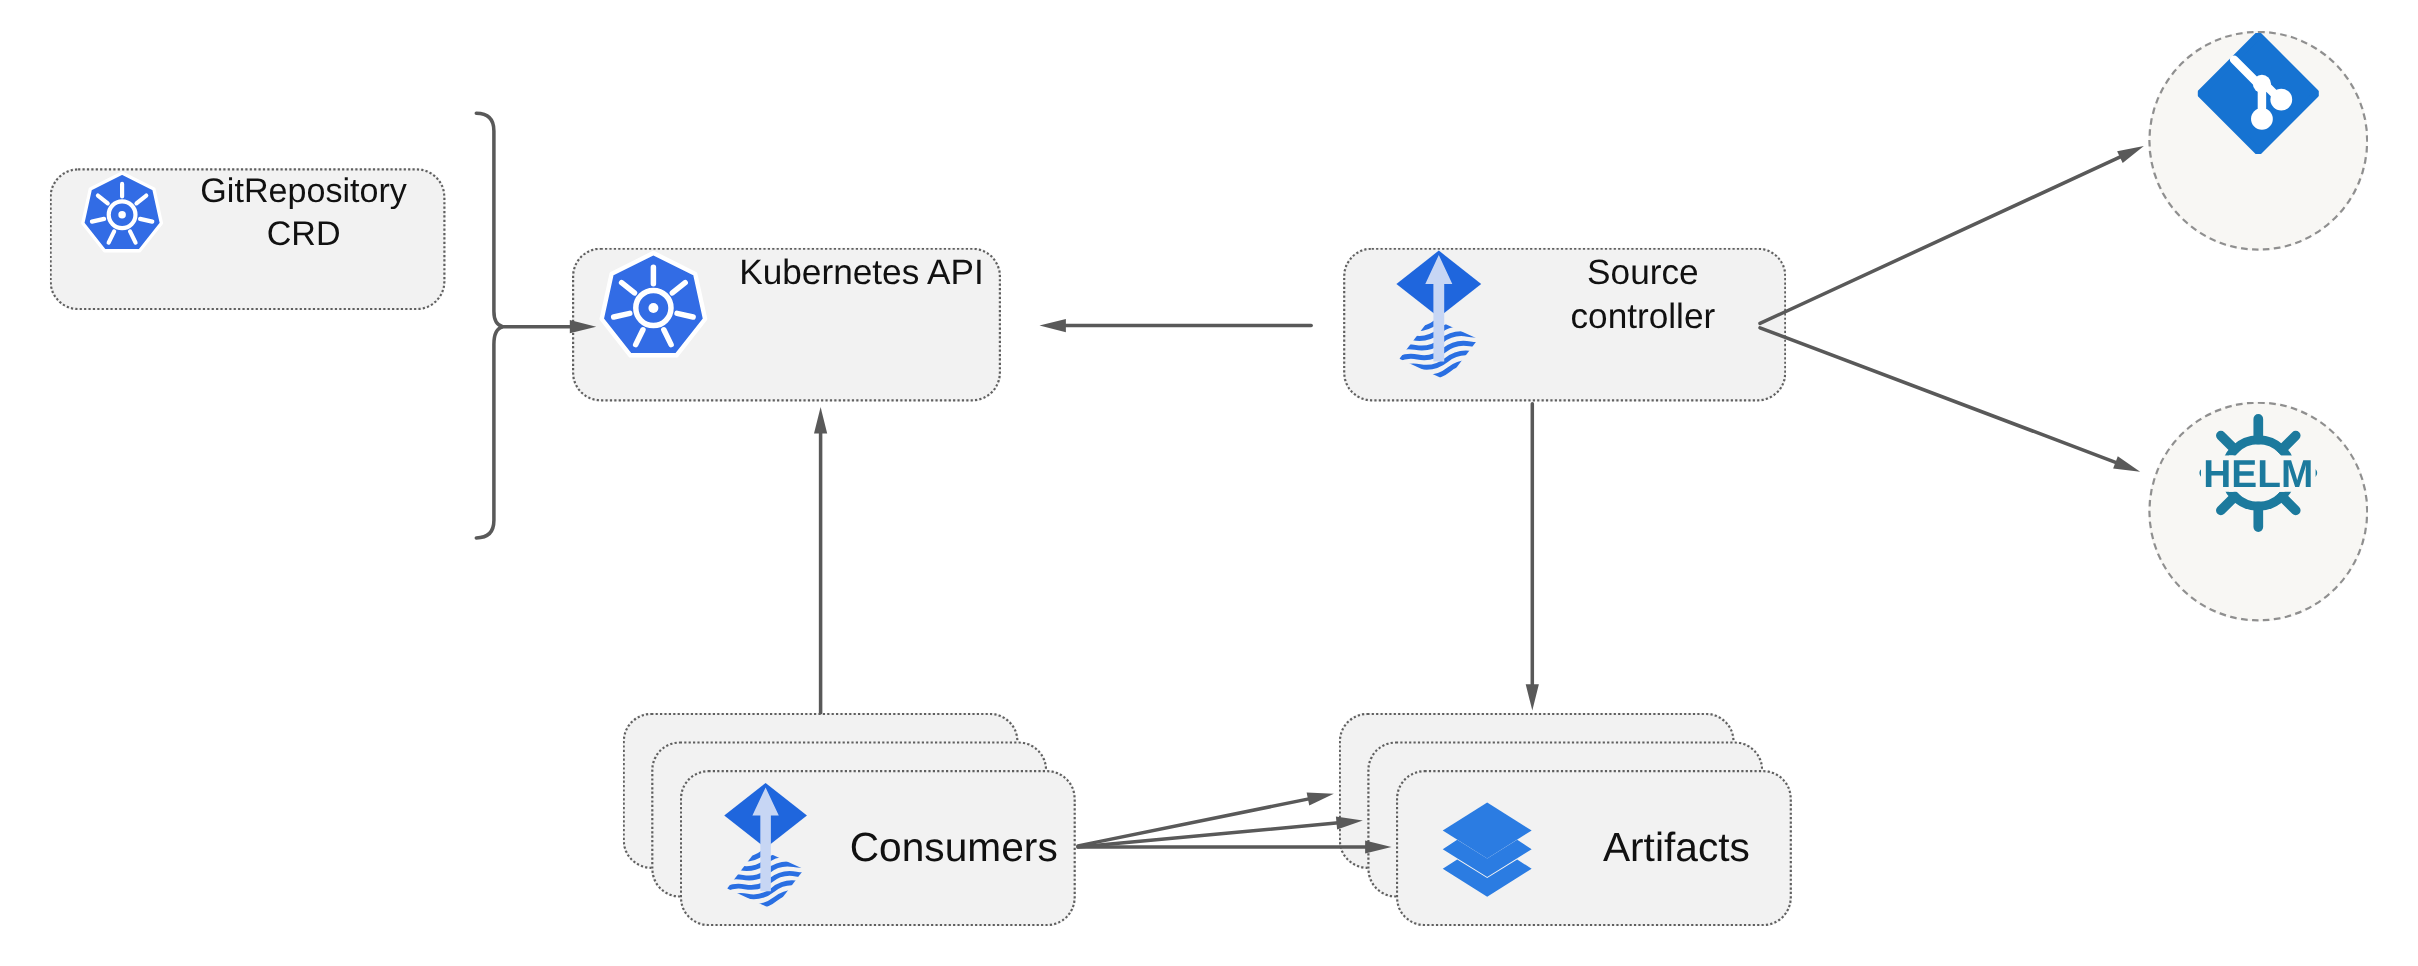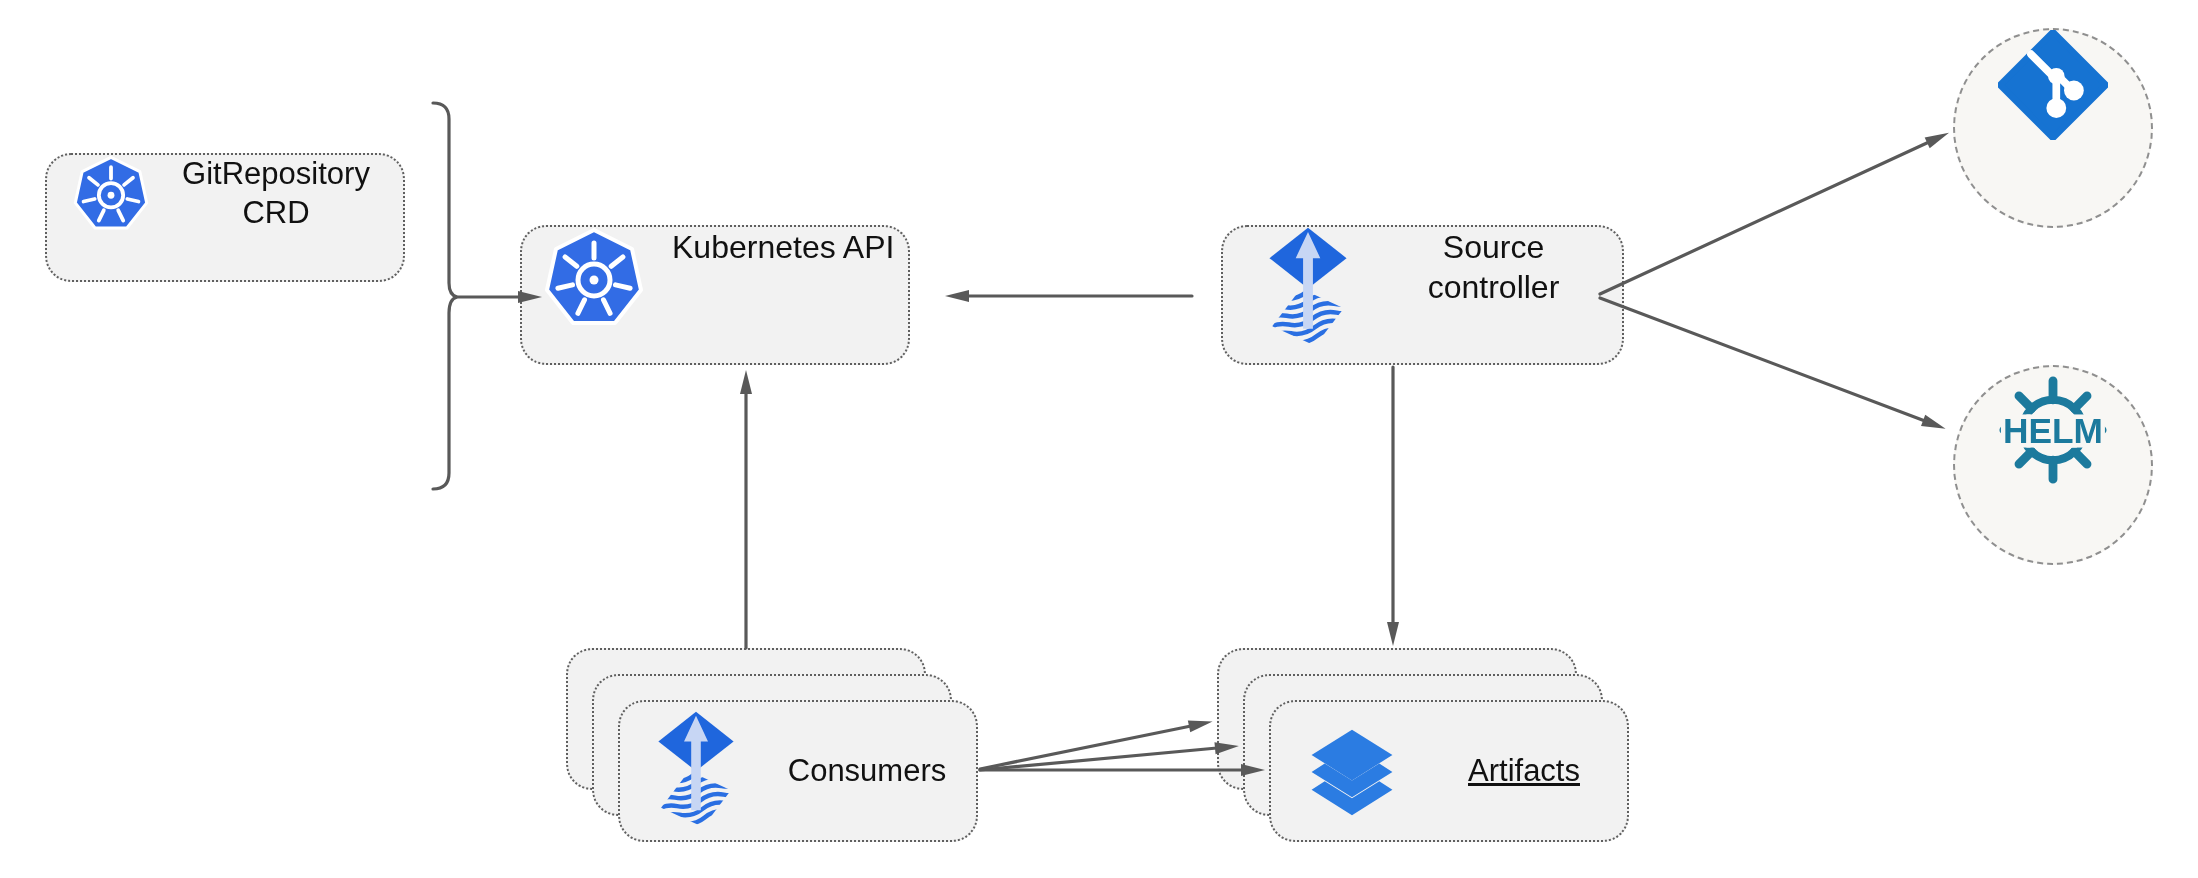--- a/index.html
+++ b/index.html
@@ -29,22 +29,22 @@
   #stack-consumers{left:566px;top:648px;width:412px;height:194px;}
   #stack-artifacts{left:1217px;top:648px;width:412px;height:194px;}
   .stack .ghost,.stack .front{
     position:absolute;box-sizing:border-box;width:360px;height:142px;background:#f2f2f2;
     border:2.5px dotted #5f5f5f;border-radius:26px;
   }
   .stack .g1{left:0;top:0;}
   .stack .g2{left:26px;top:26px;}
   .stack .front{left:52px;top:52px;display:flex;align-items:center;}
   #stack-consumers .front{padding:0 12px 0 36px;gap:34px;}
-  #stack-artifacts .front{padding:0 12px 0 32px;gap:32px;text-decoration:underline;}
-  .stack .front .label{flex:1;font-size:31px;}
+  #stack-artifacts .front{padding:0 12px 0 32px;gap:32px;}
+  .stack .front .label{flex:1;font-size:37px;}
   
   .circle-node{
     position:absolute;box-sizing:border-box;width:200px;height:200px;border-radius:50%;
     background:#f8f7f4;border:2.5px dashed #8f8f8f;
     display:flex;align-items:flex-start;justify-content:center;z-index:2;
   }
   #circle-git{left:1953px;top:28px;}
   #circle-helm{left:1953px;top:365px;}
   .icon{display:block;flex:none;}
 </style>

